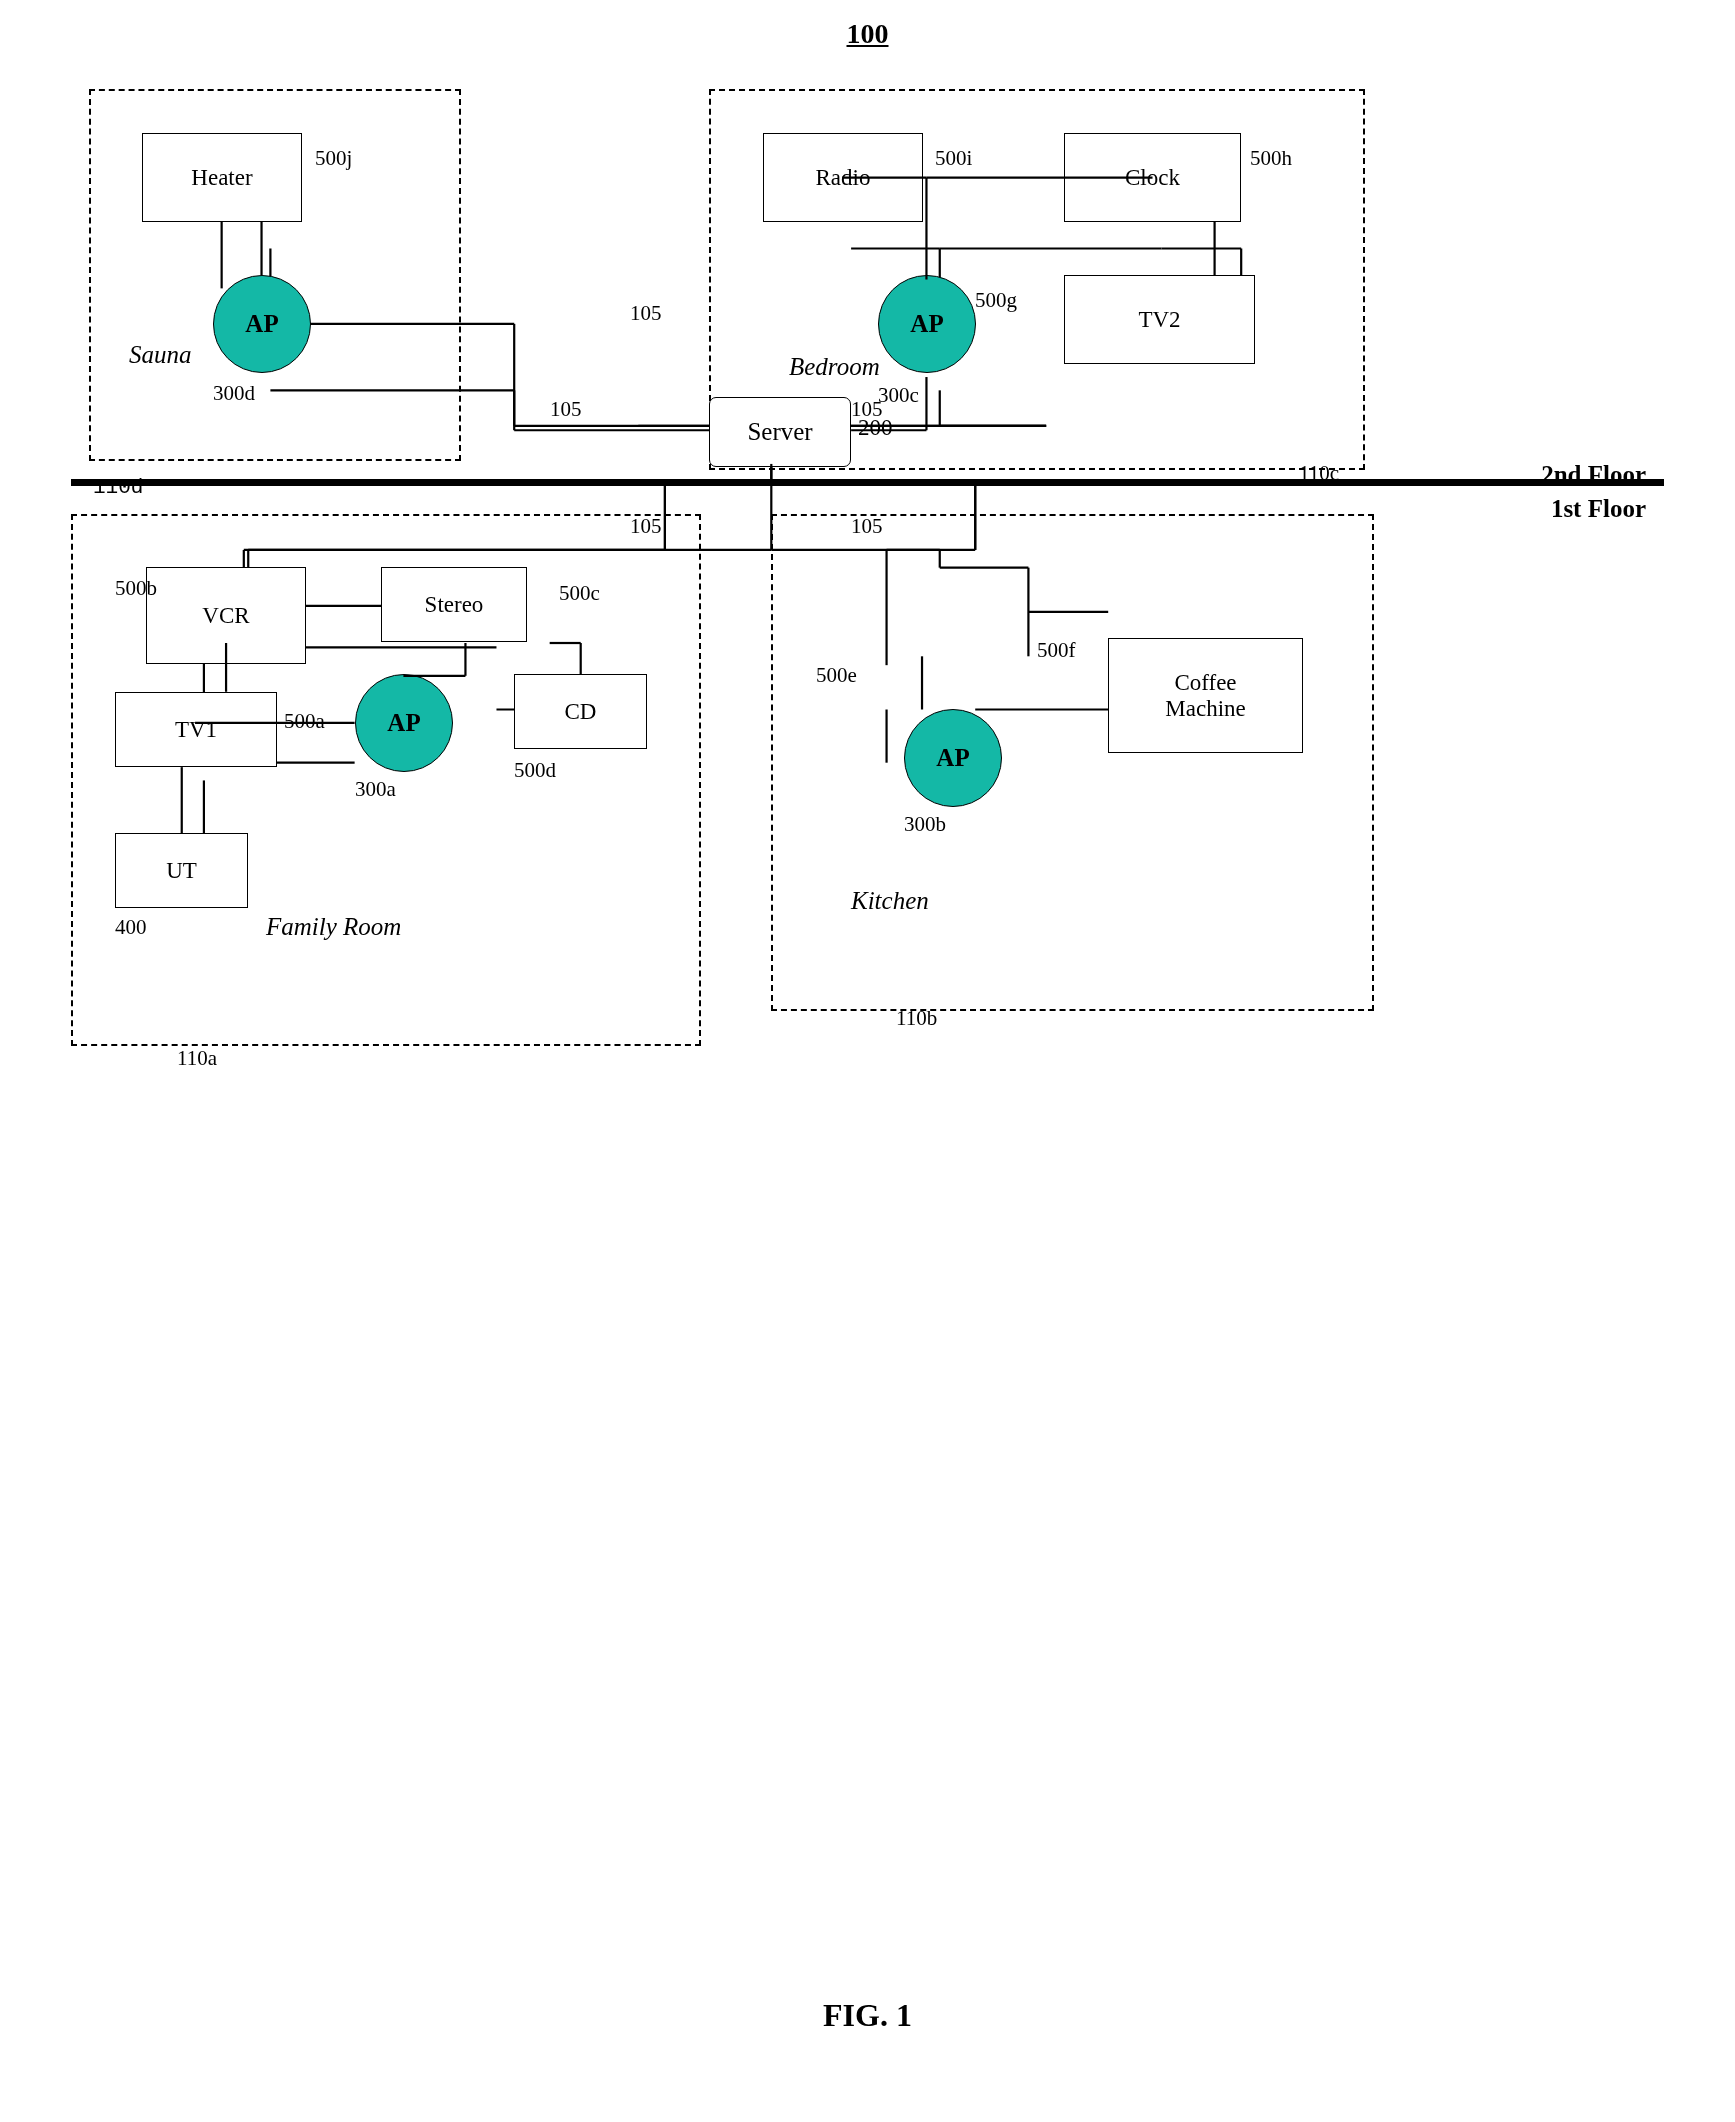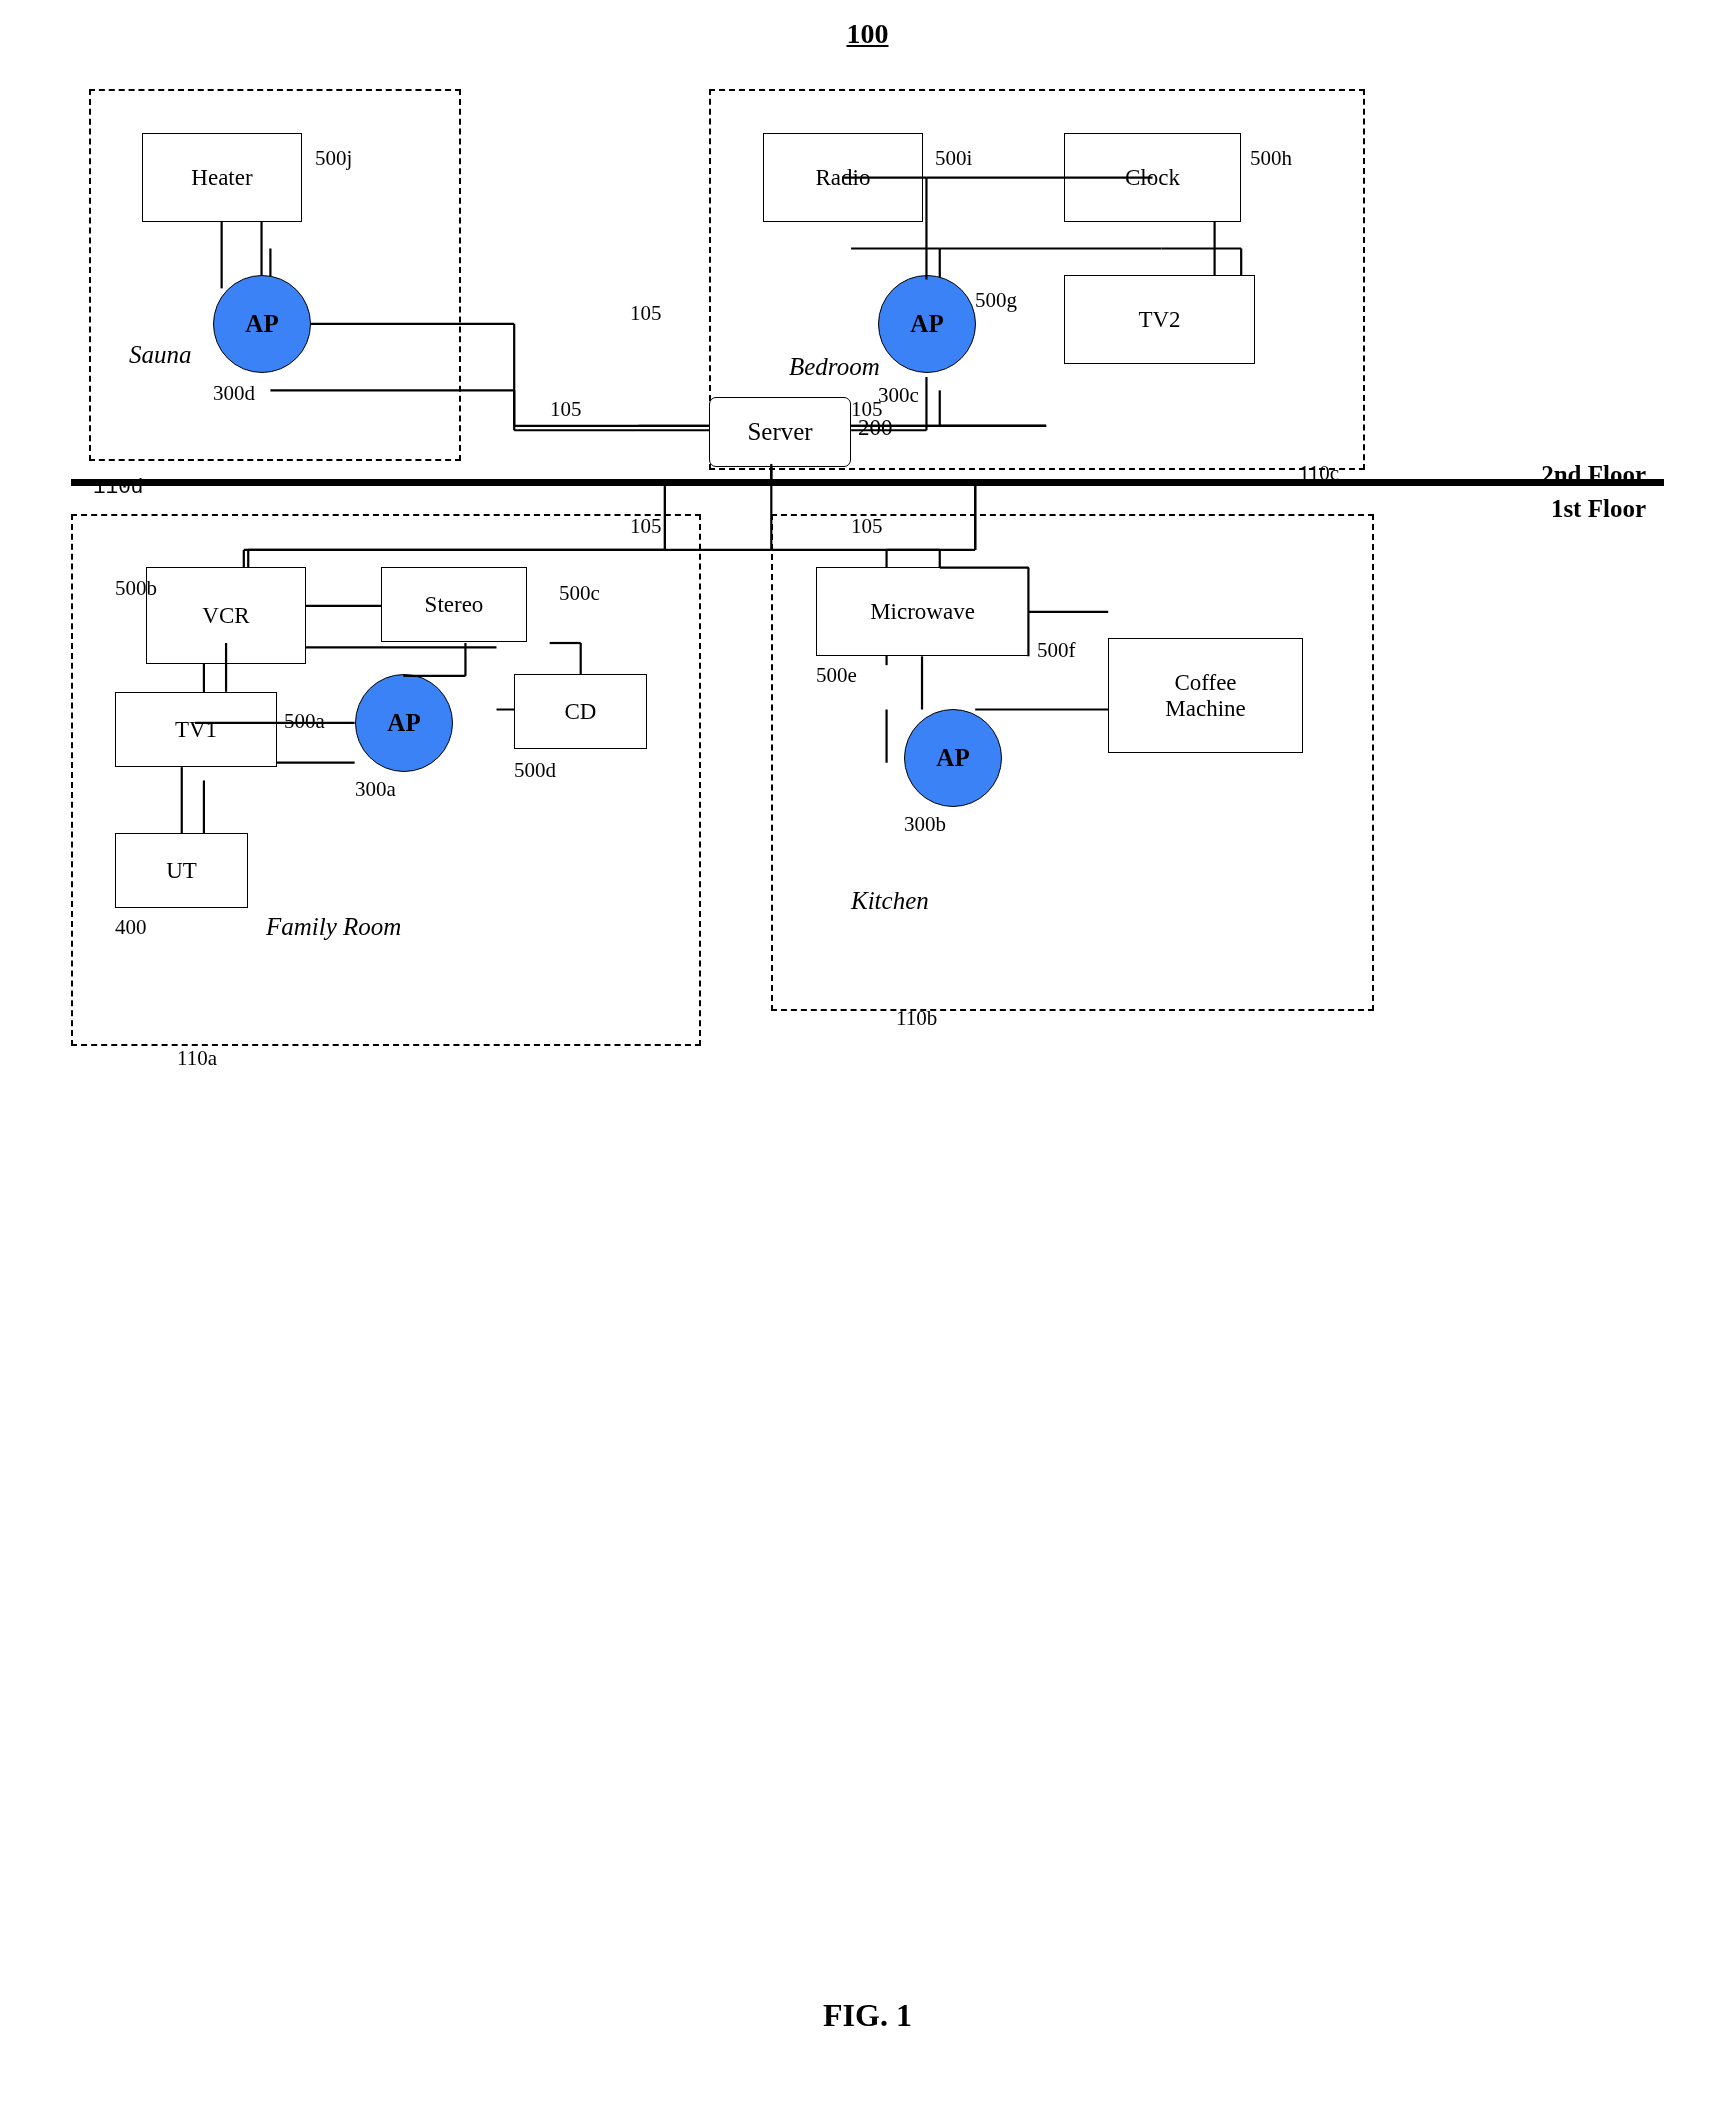--- a/index.html
+++ b/index.html
@@ -84,21 +84,21 @@
       text-align: center;
       font-size: 23px;
       font-weight: normal;
     }
 
     
     .ap-circle {
       position: absolute;
       border: 1.8px solid #000;
       border-radius: 50%;
-      background: #3b82f6;
+      background: #14b8a6;
       display: flex;
       flex-direction: column;
       align-items: center;
       justify-content: center;
       font-size: 23px;
     }
 
     
     .server-box {
       position: absolute;
@@ -285,23 +285,20 @@
   <div class="device-box" style="left:115px; top:833px; width:133px; height:75px;">
     <span>UT</span>
   </div>
   <div class="label" style="left:115px; top:915px;">400</div>
 
   <div class="room-label" style="left:266px; top:913px;">Family Room</div>
   <div class="label" style="left:177px; top:1046px;">110a</div>
 
   <div class="room-box" style="left:771px; top:514px; width:603px; height:497px;"></div>
 
-  <div class="device-box" style="left:816px; top:567px; width:213px; height:89px;">
-    <span>Microwave</span>
-  </div>
   <div class="label" style="left:816px; top:663px;">500e</div>
 
   <div class="device-box" style="left:1108px; top:638px; width:195px; height:115px; font-size:23px;">
     Coffee<br>Machine
   </div>
   <div class="label" style="left:1037px; top:638px;">500f</div>
 
   <div class="ap-circle" style="left:904px; top:709px; width:98px; height:98px;">
     <span style="font-size:25px; font-weight:bold;">AP</span>
   </div>

